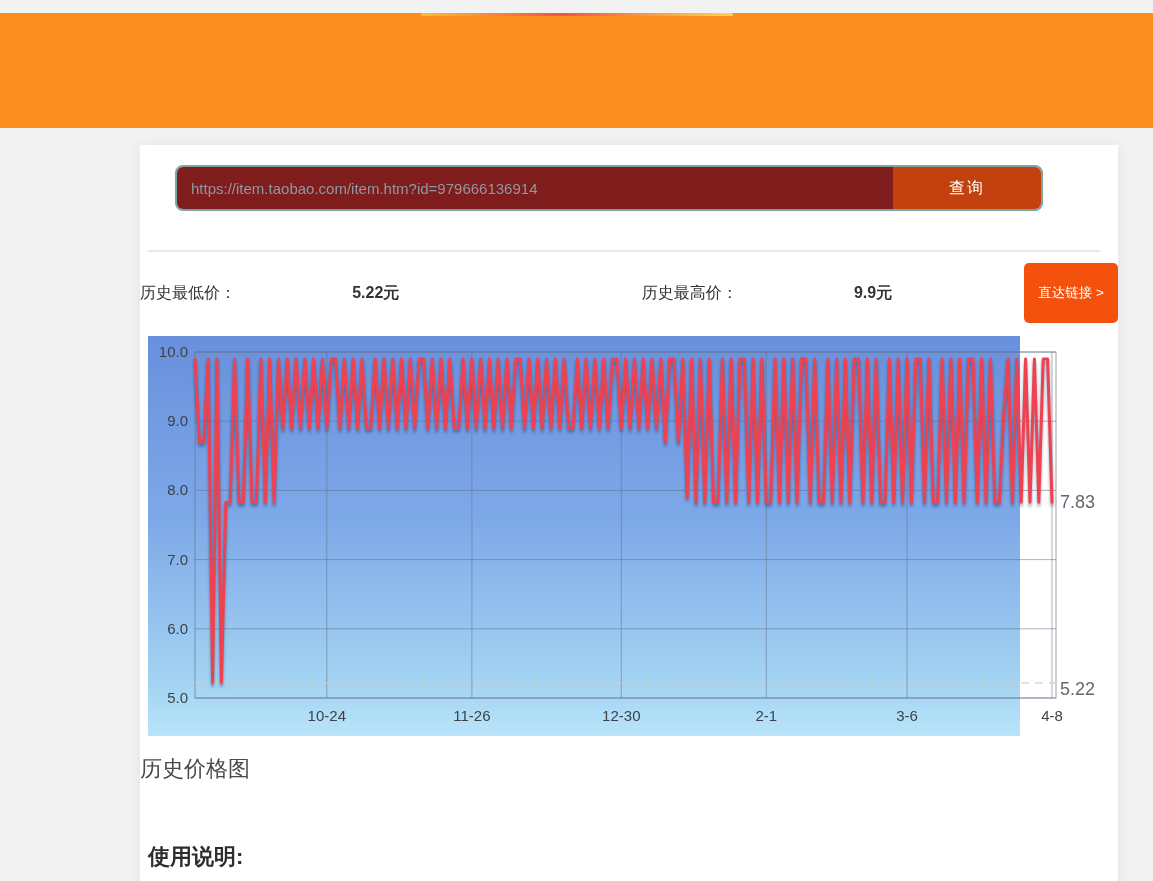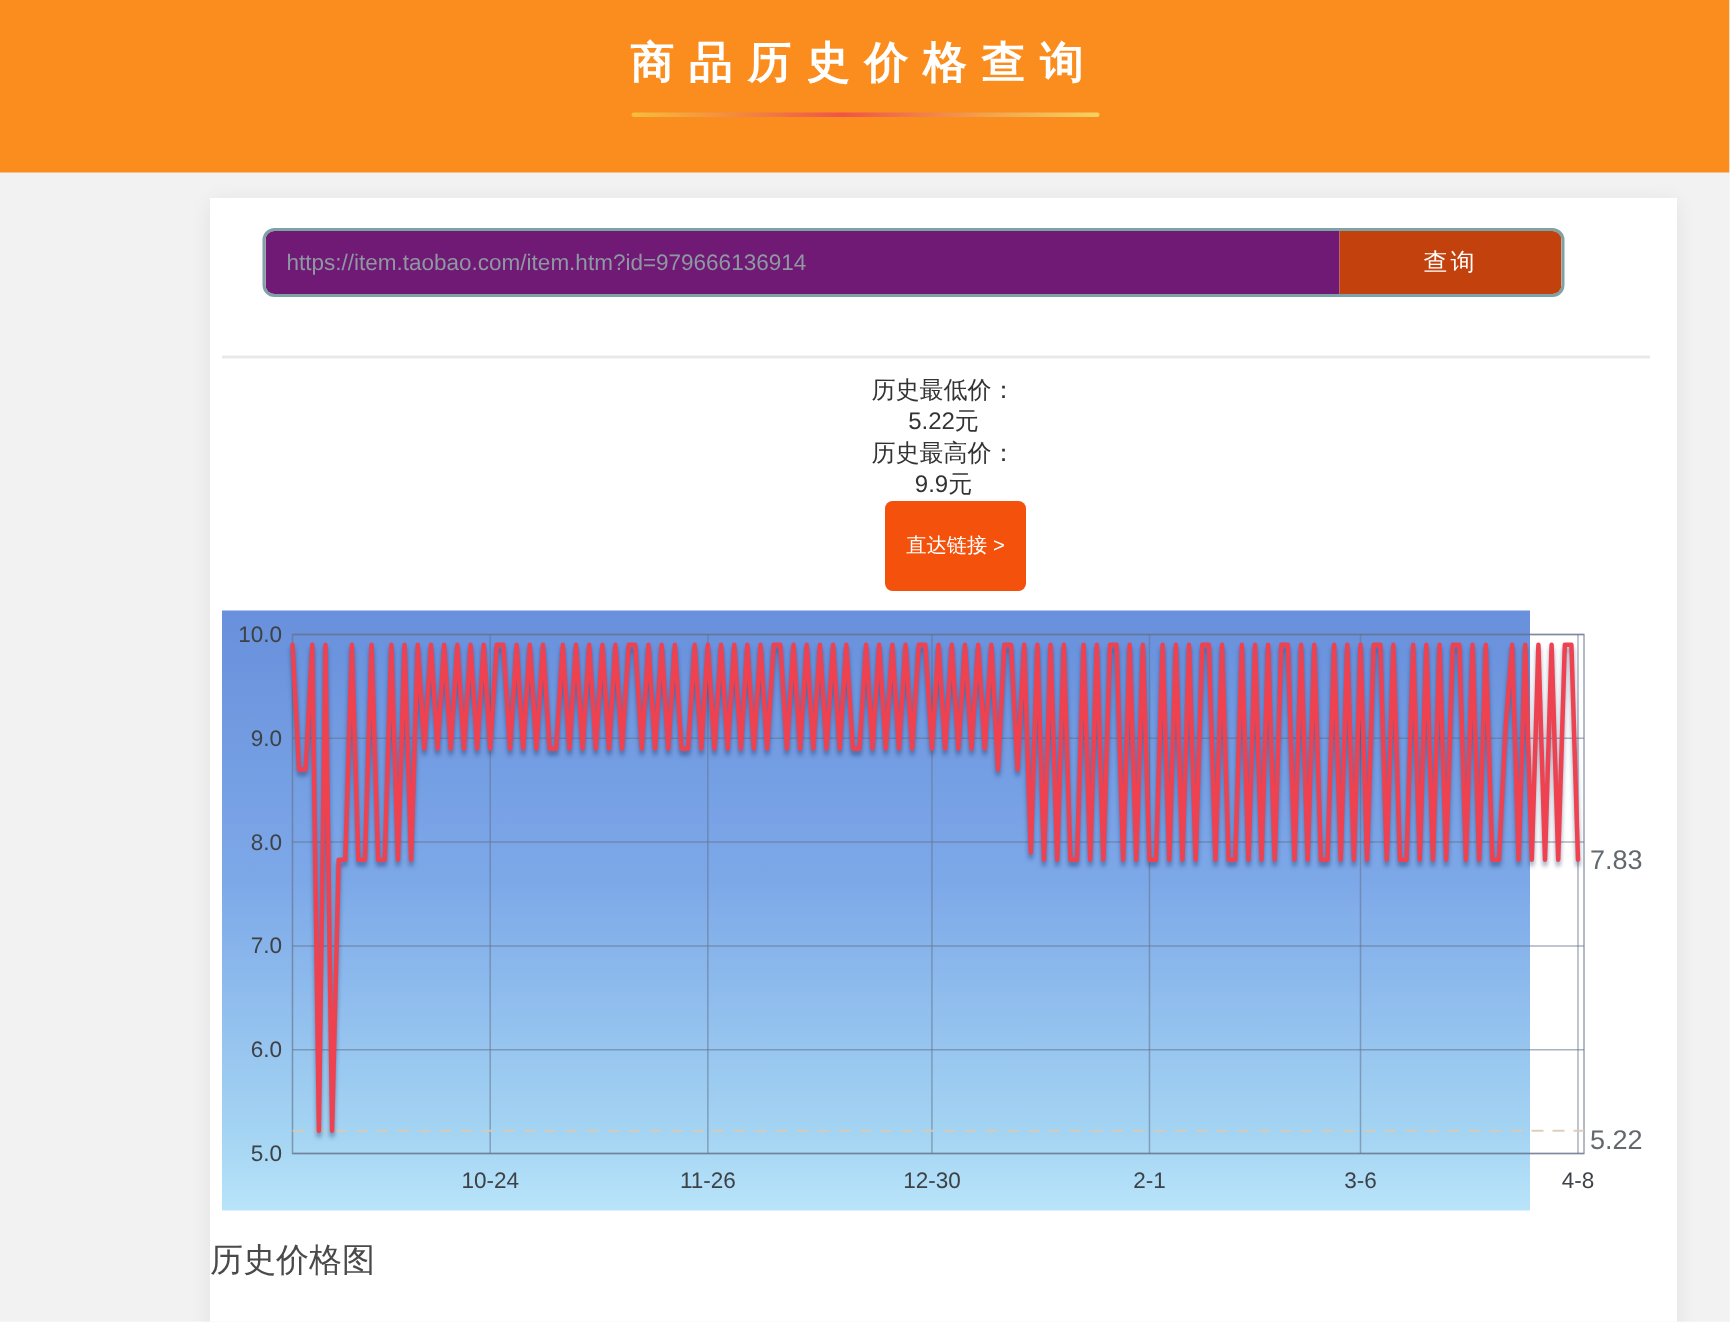--- a/index.html
+++ b/index.html
@@ -41,21 +41,21 @@
     display: flex;
     height: 46px;
     margin: 0 75px 0 35px;
     border: 2px solid #7ca3a5;
     border-radius: 8px;
     overflow: hidden;
   }
   .url-input {
     flex: 1;
     border: none; outline: none;
-    background: #701a75;
+    background: #7f1d1d;
     color: #8d98a2;
     font-size: 15px;
     padding: 0 14px;
     font-family: inherit;
   }
   .query-button {
     width: 148px;
     border: none;
     background: #c2410c;
     color: #ffffff;
@@ -71,24 +71,23 @@
     border-top: 2px solid #e9e9e9;
   }
   
   .stats-row {
     margin-top: 11px;
     display: flex;
     align-items: center;
     justify-content: space-between;
     font-size: 16px;
     color: #333333;
-    flex-direction: column;
   }
   .stat-label { color: #333333; }
-  .stat-value { margin: 0 4px; }
+  .stat-value { margin: 0 4px; font-weight: bold; }
   .stat-gap { width: 14px; }
   .direct-link-button {
     margin-left: 16px;
     border: none;
     background: #f4510c;
     color: #ffffff;
     font-size: 13.5px;
     padding: 21px 14px;
     border-radius: 5px;
     cursor: pointer;
@@ -124,21 +123,20 @@
   }
   .instructions p {
     margin: 19px 0 0 14px;
     font-size: 15px; color: #4c4c4c;
   }
 </style>
 </head>
 <body>
 
 <header class="app-header">
-  <h1 class="app-title">商品历史价格查询</h1>
   <div class="title-underline"></div>
 </header>
 
 <main>
   <section class="card">
 
     <div class="search-row">
       <input class="url-input" type="text" value="https://item.taobao.com/item.htm?id=979666136914" style="">
       <button class="query-button">查询</button>
     </div>

